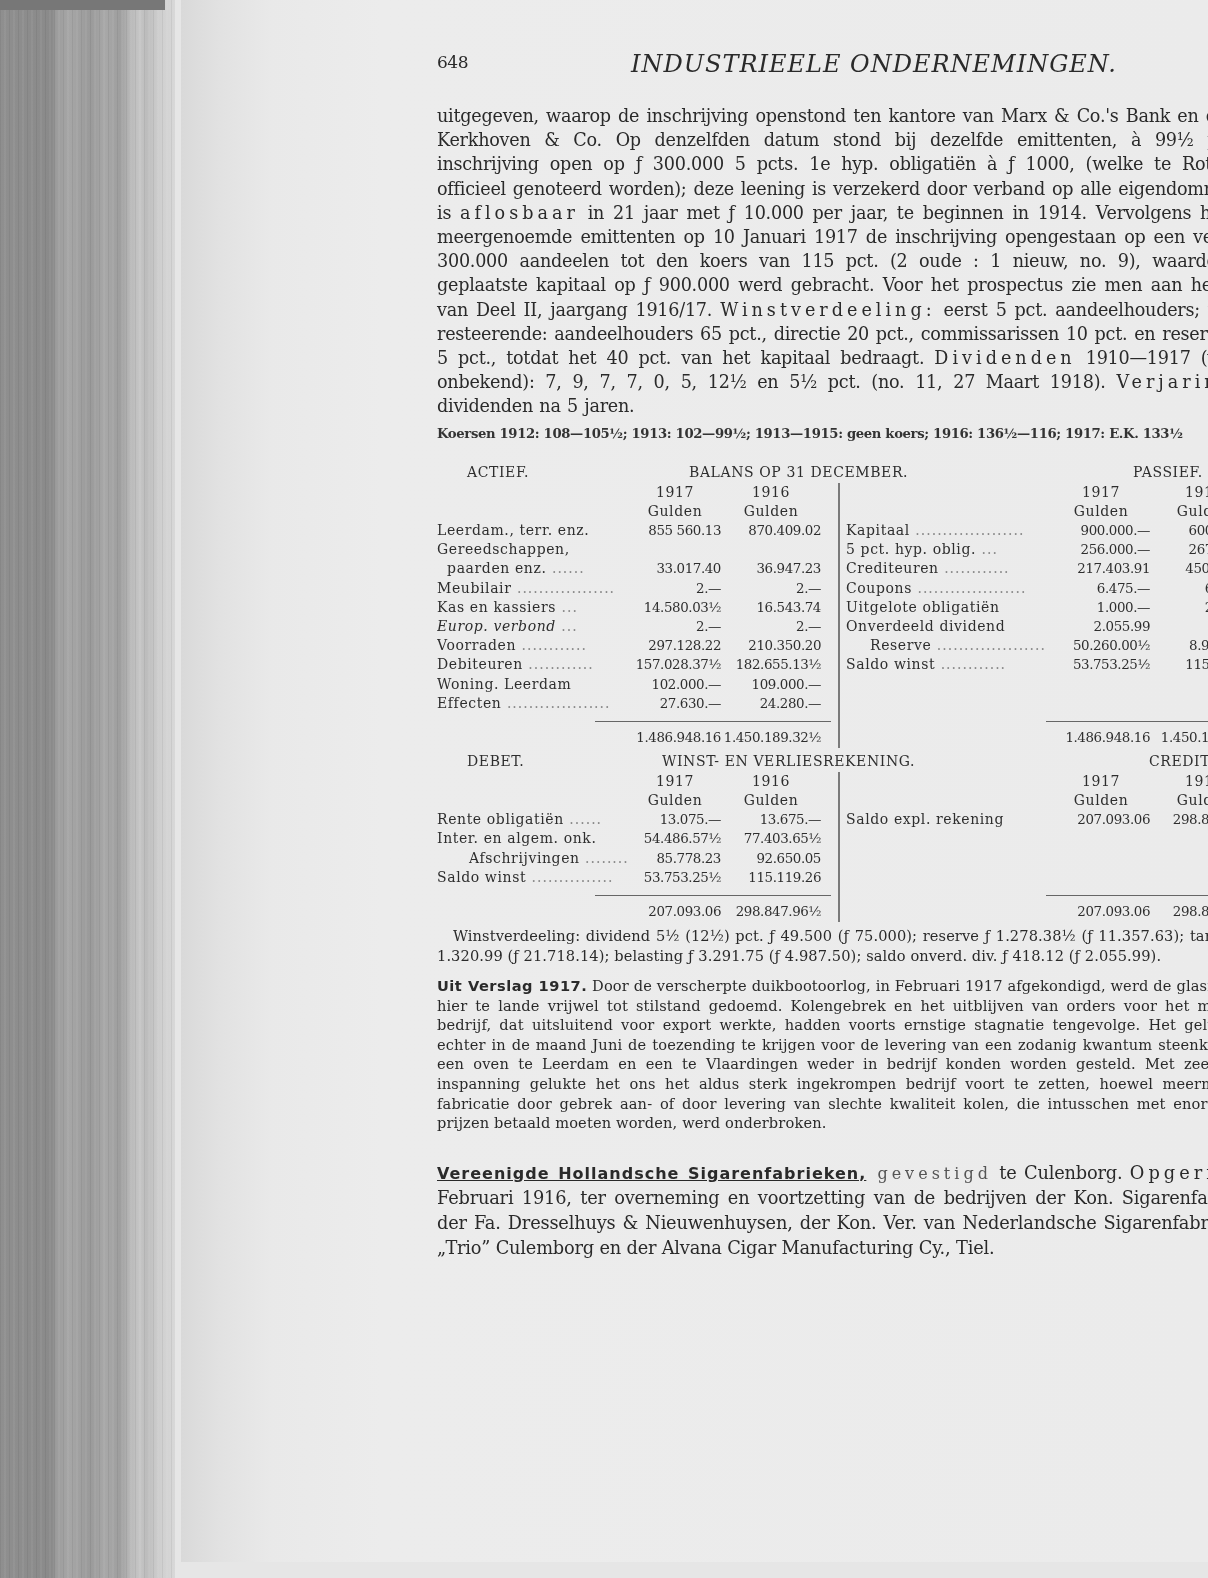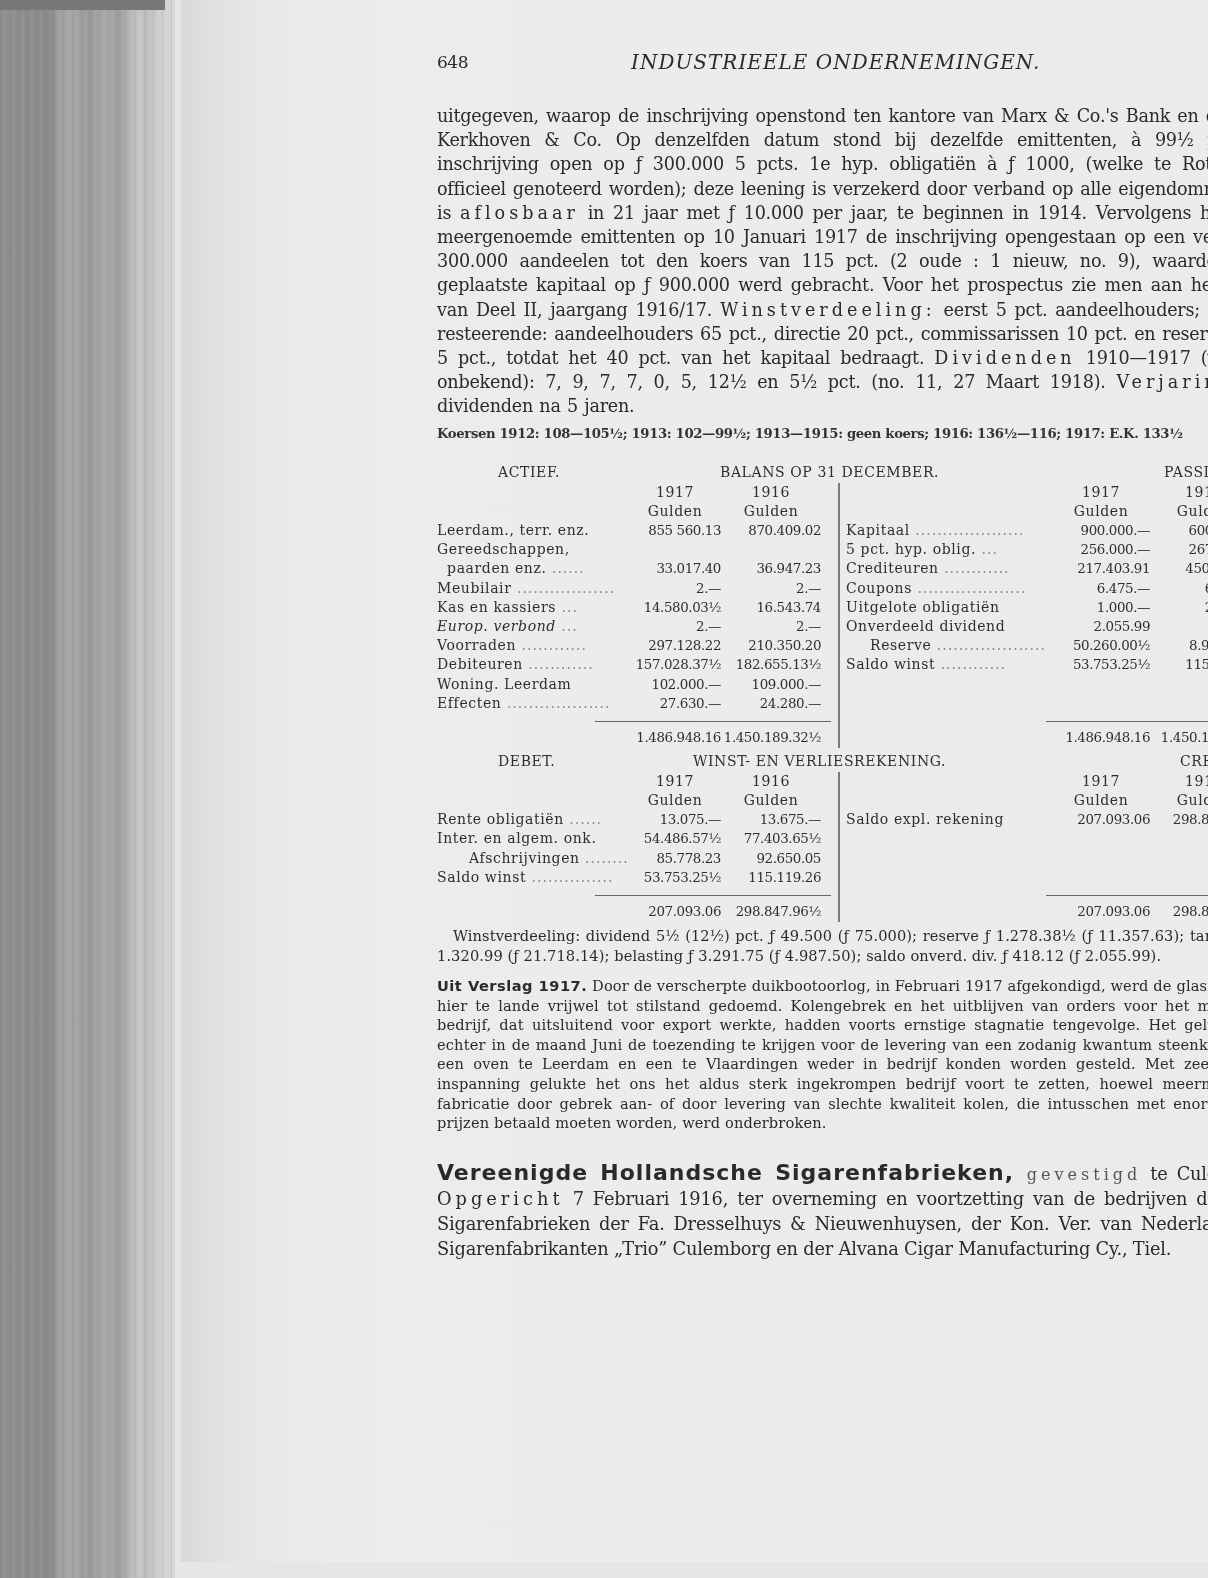--- a/index.html
+++ b/index.html
@@ -33,39 +33,39 @@
   }
   .content {
     position: absolute; left: 256px; top: 48px; width: 838px;
   }
   .header-line {
     position: relative; height: 34px; font-size: 19px;
   }
   .pagenum { position: absolute; left: 0; top: 4px; font-size: 17px; letter-spacing: -0.5px; }
   .running-title {
     position: absolute; left: 194px; top: 2px; font-style: italic; letter-spacing: 1px;
-    font-size: 20px;
+    font-size: 24px;
     text-align: center;
   }
   .para {
     font-size: 17.6px; line-height: 24.2px; text-align: justify; margin: 18px 0 0 0;
     letter-spacing: -0.25px; word-spacing: 1px;
   }
   .spaced { letter-spacing: 4px; }
   .koersen {
     font-size: 13.2px; line-height: 18px; margin-top: 6px; letter-spacing: -0.35px;
     font-weight: bold; color: #333;
   }
   
   .fin {
     position: relative; width: 838px; font-size: 14px; line-height: 19.2px;
     letter-spacing: 0.6px; color: #2e2e2e;
   }
   .fin .title-row { position: relative; height: 20px; }
-  .fin .title-row span { position: absolute; top: 0; white-space: nowrap; margin-left: 31px; }
+  .fin .title-row span { position: absolute; top: 0; white-space: nowrap; }
   .fin .cols { position: relative; display: flex; }
   .fin .side { position: relative; }
   .fin .left { width: 398px; }
   .fin .divider { width: 0; border-left: 2px solid #7a7a7a; margin-left: 4px; margin-right: 6px; }
   .fin .right { width: 430px; }
   .fin .row { display: flex; height: 19.2px; white-space: nowrap; }
   .fin .lbl { overflow: hidden; position: relative; }
   .fin .lbl .dots { color: #8a8a8a; letter-spacing: 1px; }
   .fin .num { text-align: right; letter-spacing: -0.4px; font-size: 13.4px; }
   .fin .hdr { text-align: center; }
@@ -87,21 +87,21 @@
     font-size: 14.6px; line-height: 19.6px; text-align: justify; margin: 10px 0 0 0;
     letter-spacing: 0.15px;
   }
   .verslag .lead, .company .lead {
     font-family: "DejaVu Sans", "Liberation Sans", sans-serif; font-weight: bold; letter-spacing: 0.5px;
   }
   .company {
     font-size: 17.8px; line-height: 24.6px; text-align: justify; margin: 28px 0 0 0;
     letter-spacing: -0.2px;
   }
-  .company .lead { font-size: 22px; letter-spacing: 1px; }
+  .company .lead { font-size: 16px; letter-spacing: 1px; text-decoration: underline; }
 </style>
 </head>
 <body>
 
 <div class="binding"></div>
 
 <div class="page">
   <div class="content">
 
     <div class="header-line">

